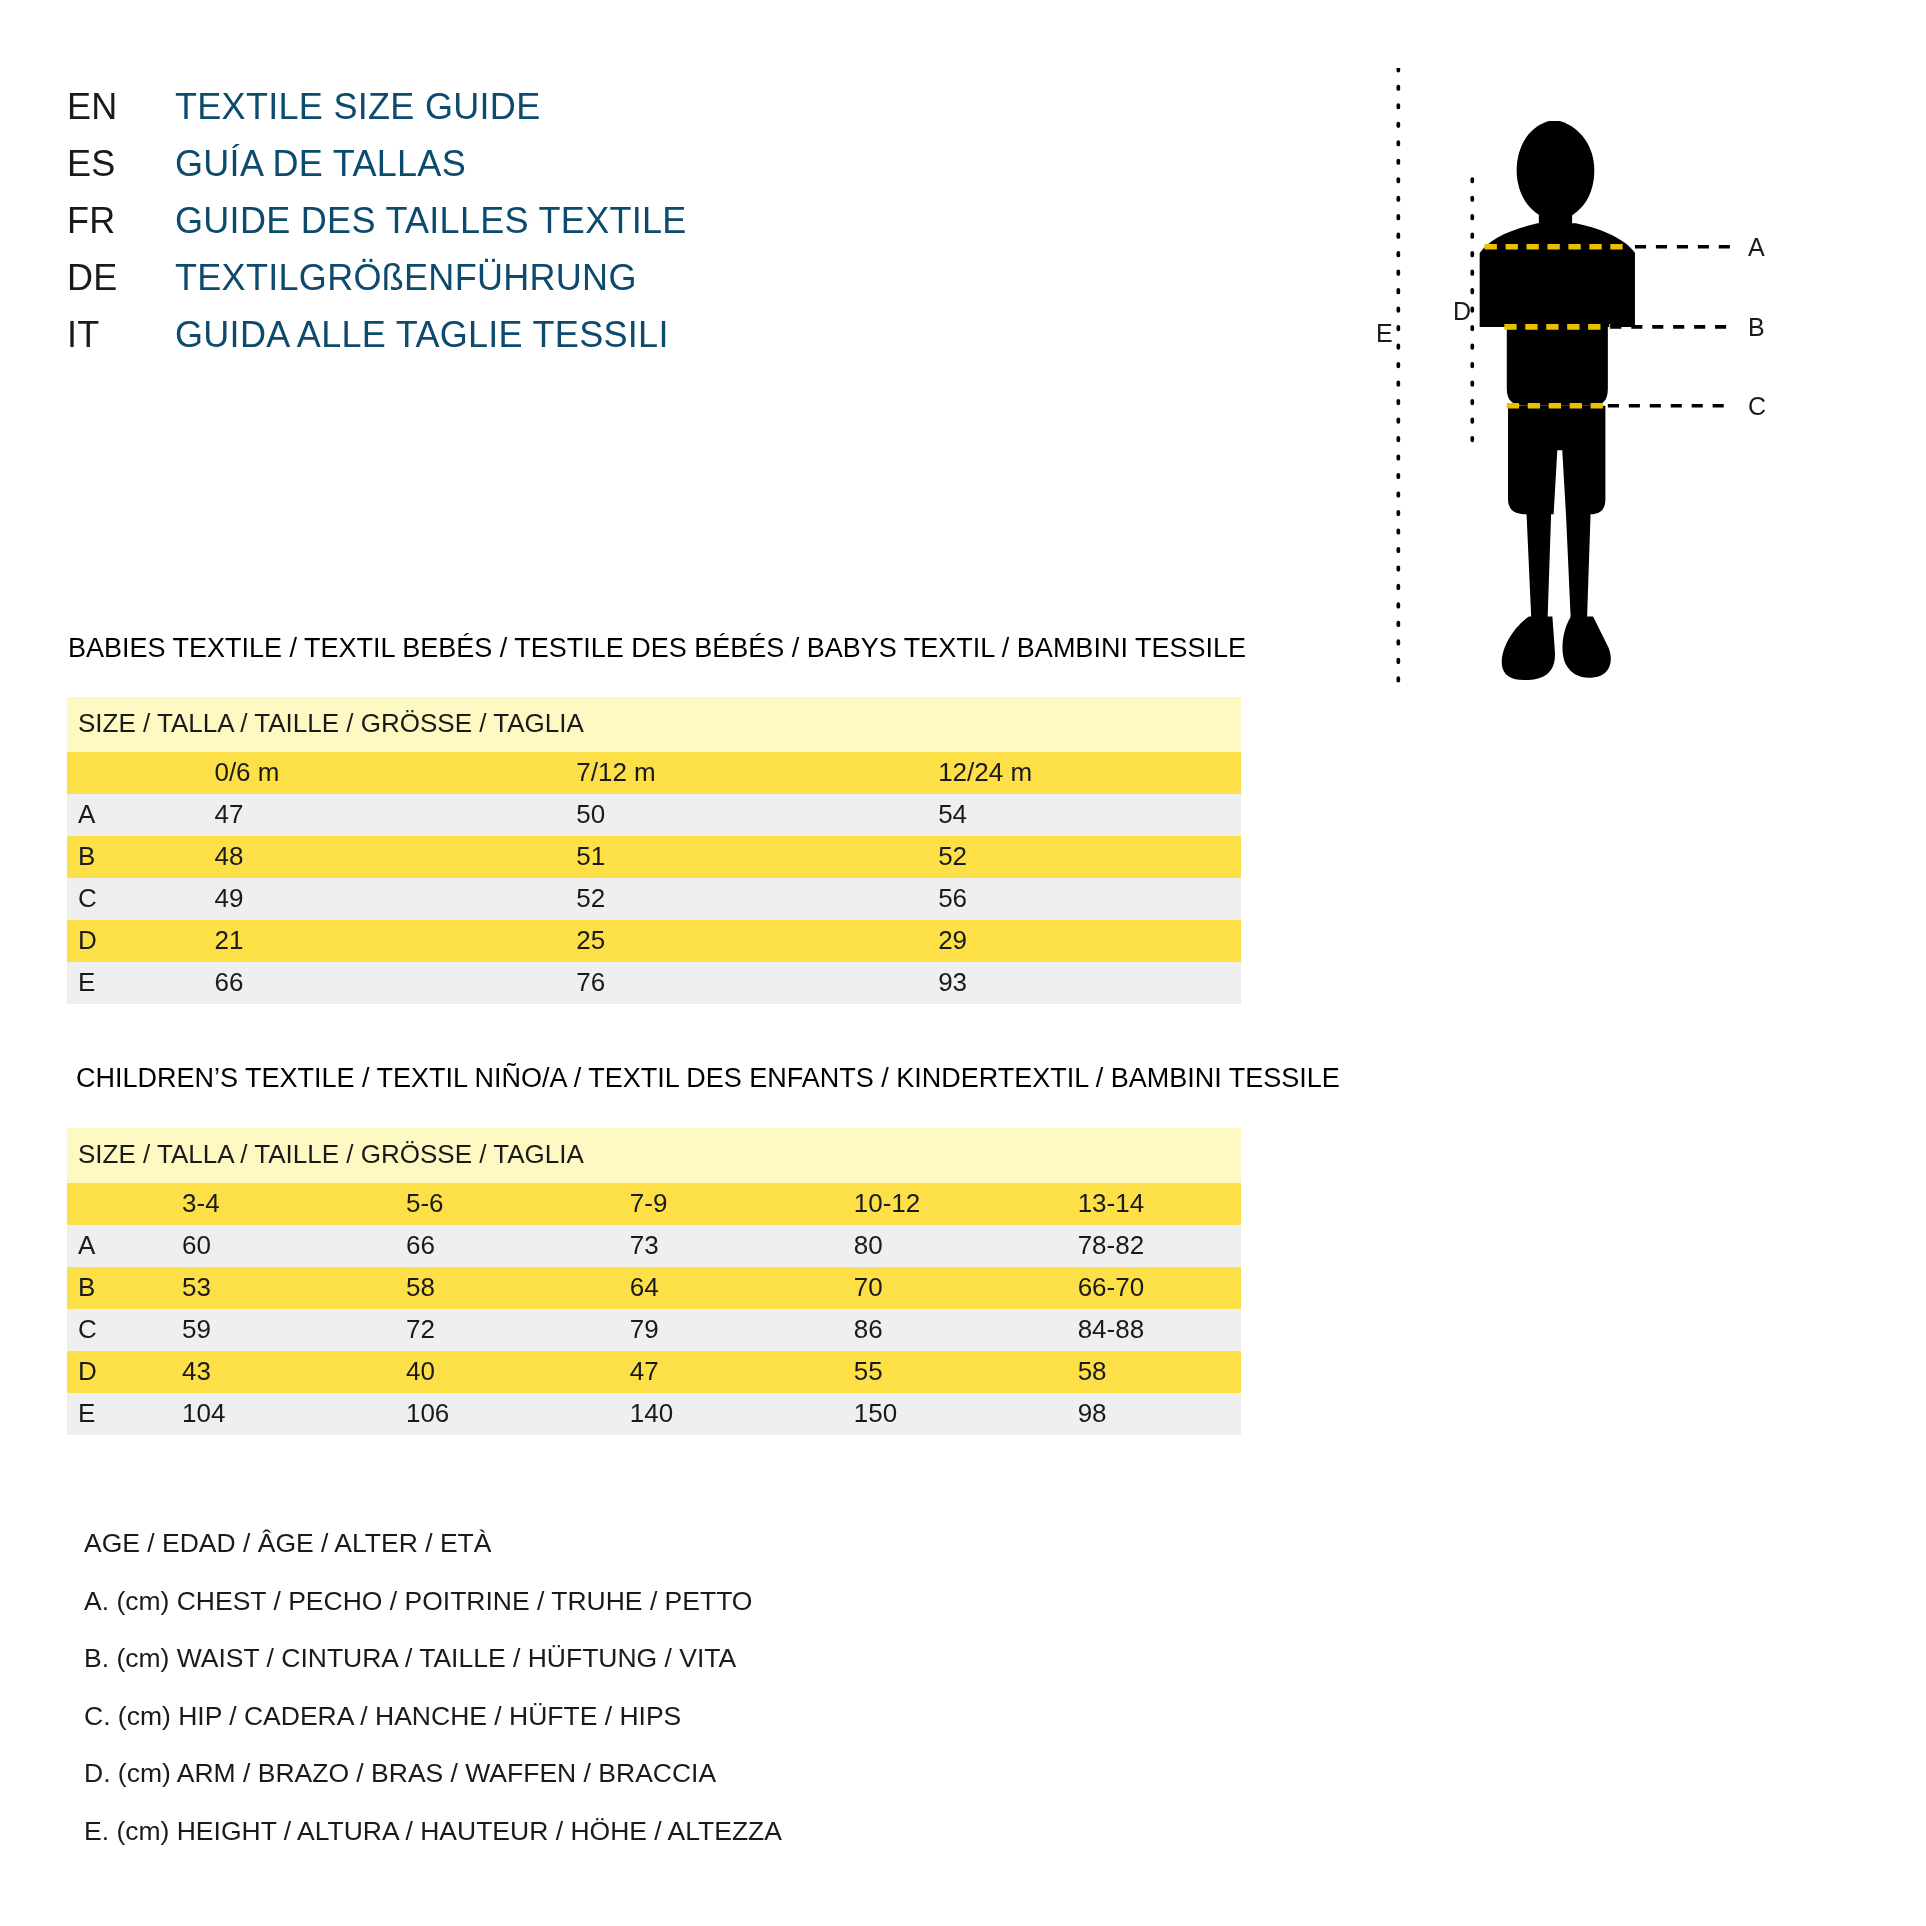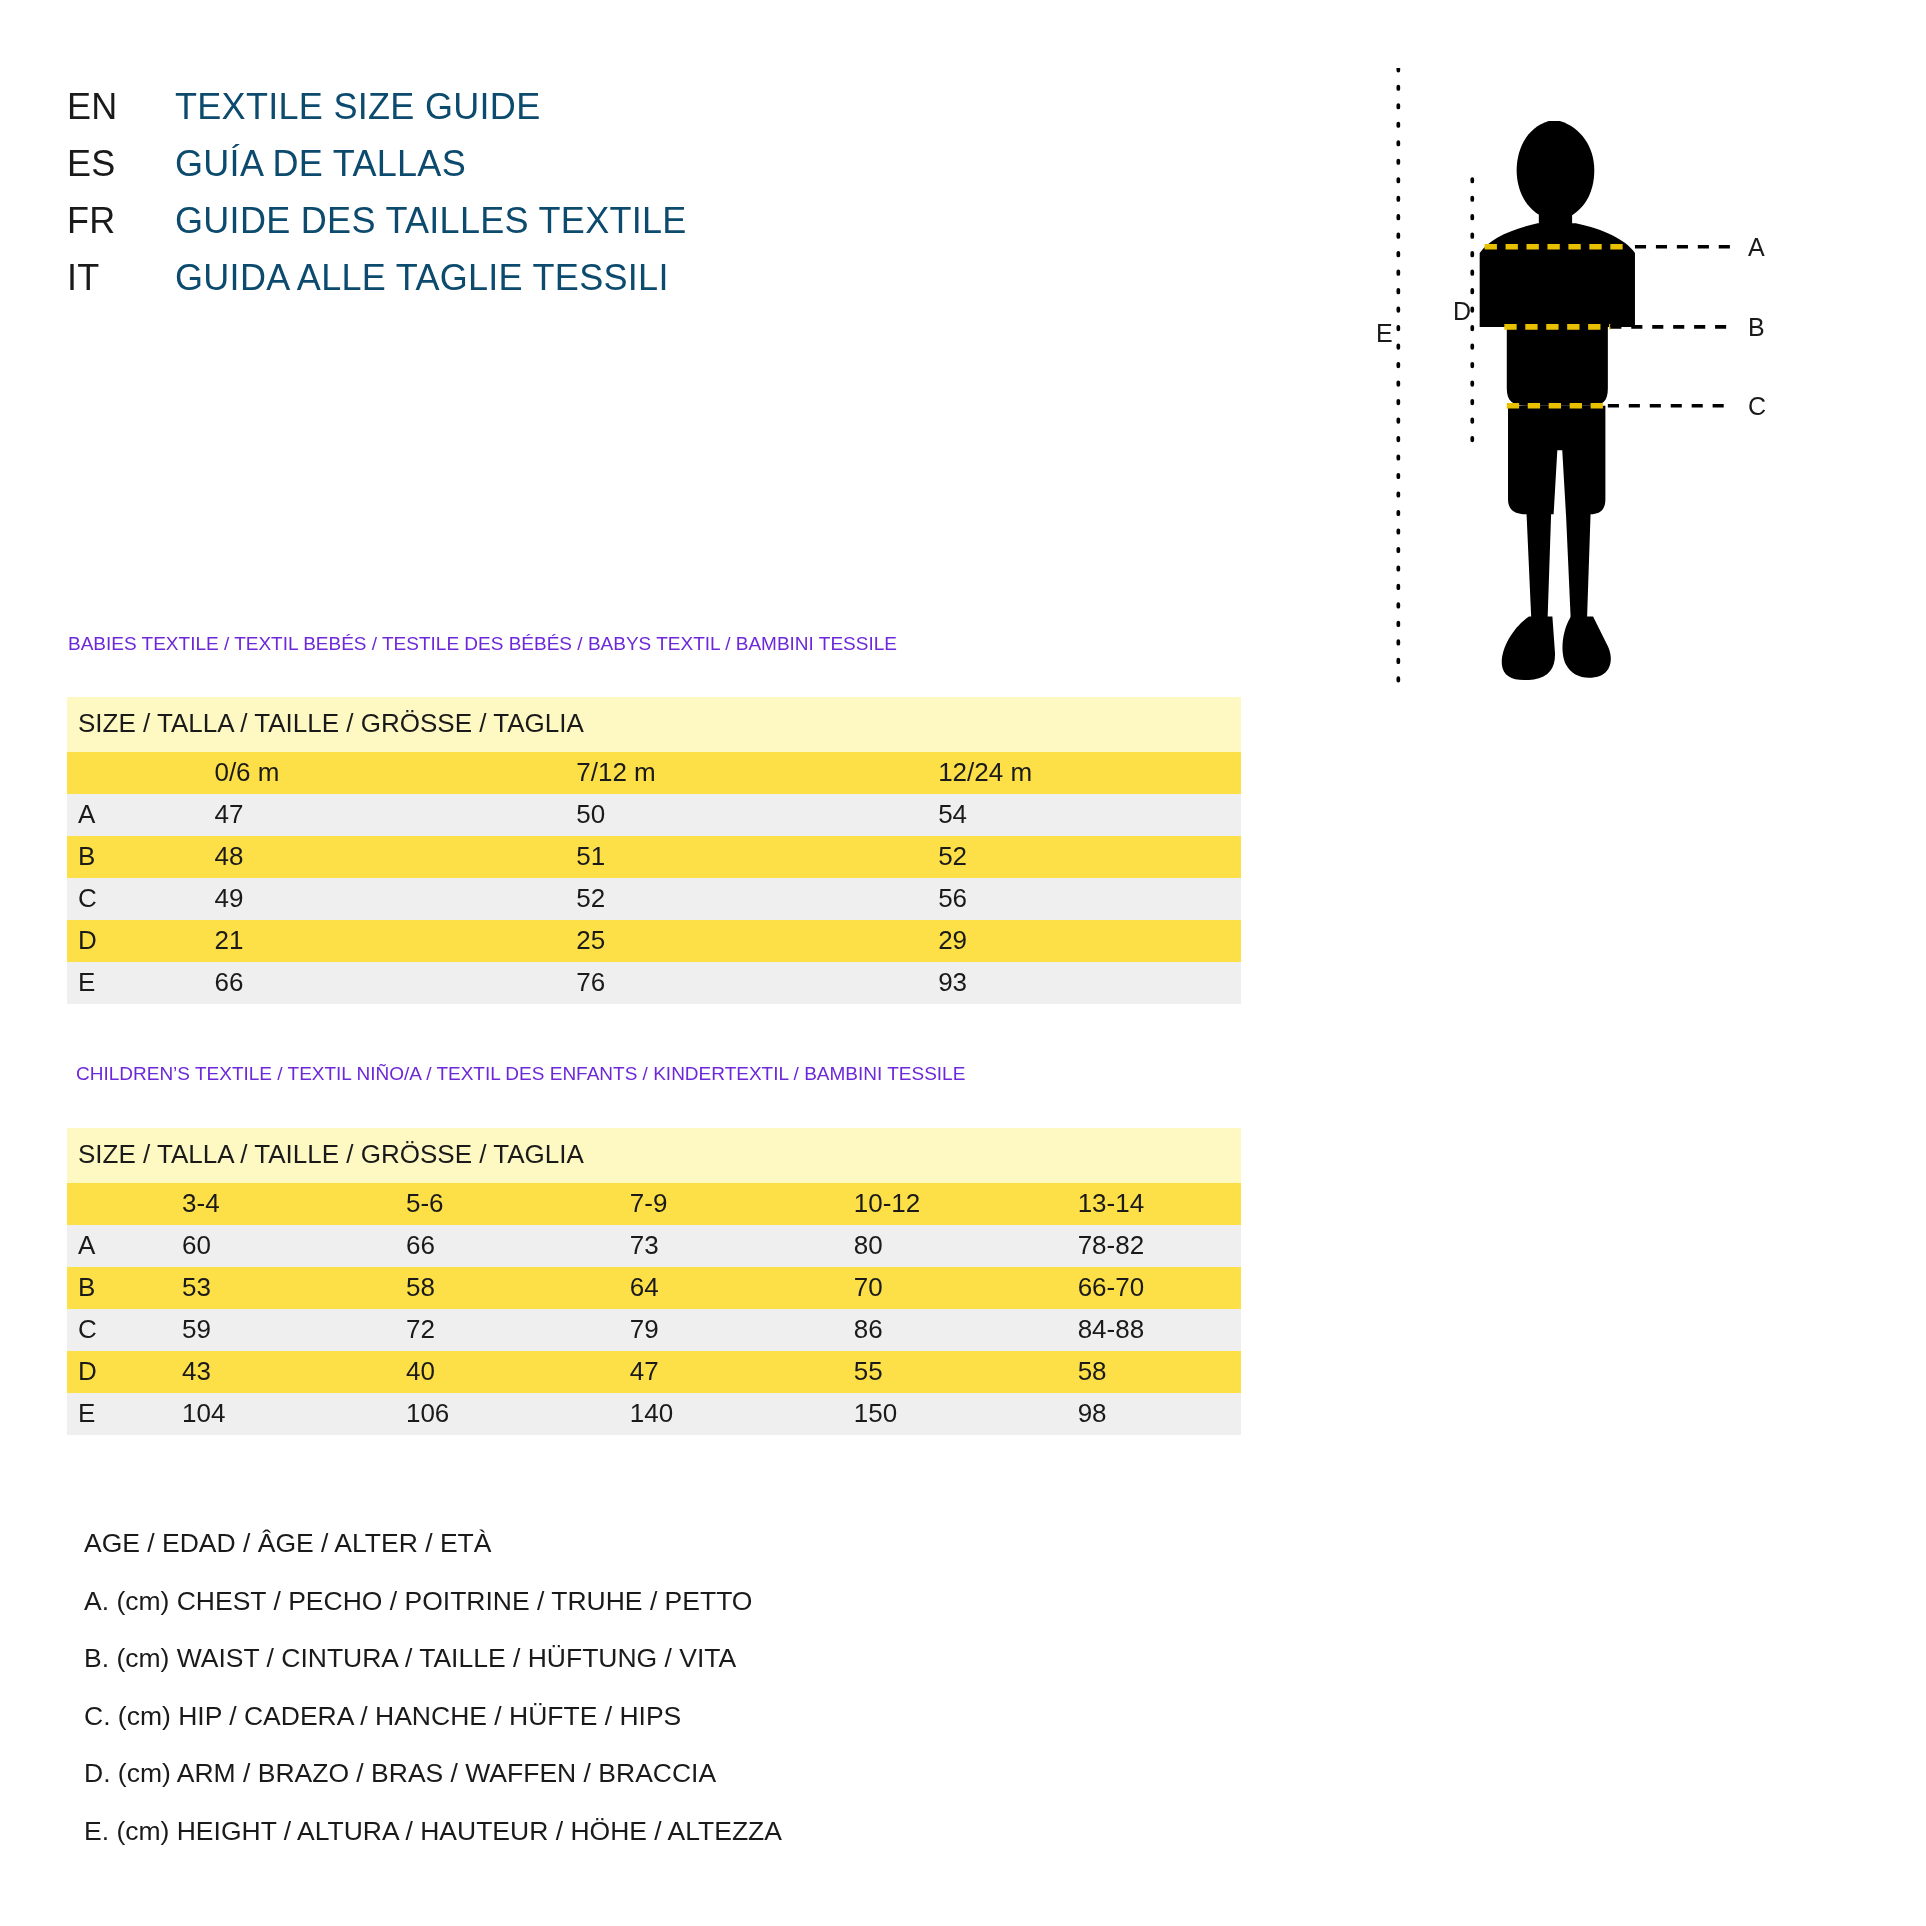--- a/index.html
+++ b/index.html
@@ -44,22 +44,22 @@
   .title-text {
     font-size: 36px;
     letter-spacing: 0.3px;
     color: #0c4a6e;
     white-space: nowrap;
   }
 
   
   .section-heading {
     position: absolute;
-    font-size: 19px;
-    color: #6d28d9;
+    font-size: 27px;
+    color: #000000;
     white-space: nowrap;
   }
   #babies-heading { left: 68px; top: 633px; }
   #children-heading { left: 76px; top: 1063px; }
 
   
   .size-table {
     position: absolute;
     border-collapse: collapse;
   }
@@ -130,20 +130,24 @@
       <div class="title-lang">EN</div>
       <div class="title-text">TEXTILE SIZE GUIDE</div>
     </div>
     <div class="title-row">
       <div class="title-lang">ES</div>
       <div class="title-text">GUÍA DE TALLAS</div>
     </div>
     <div class="title-row">
       <div class="title-lang">FR</div>
       <div class="title-text">GUIDE DES TAILLES TEXTILE</div>
+    </div>
+    <div class="title-row">
+      <div class="title-lang">DE</div>
+      <div class="title-text">TEXTILGRÖßENFÜHRUNG</div>
     </div>
     <div class="title-row">
       <div class="title-lang">IT</div>
       <div class="title-text">GUIDA ALLE TAGLIE TESSILI</div>
     </div>
   </div>
 
   <div class="figure">
     <svg class="fig-svg" width="493" height="678" viewBox="0 0 800 1100" xmlns="http://www.w3.org/2000/svg">
 

